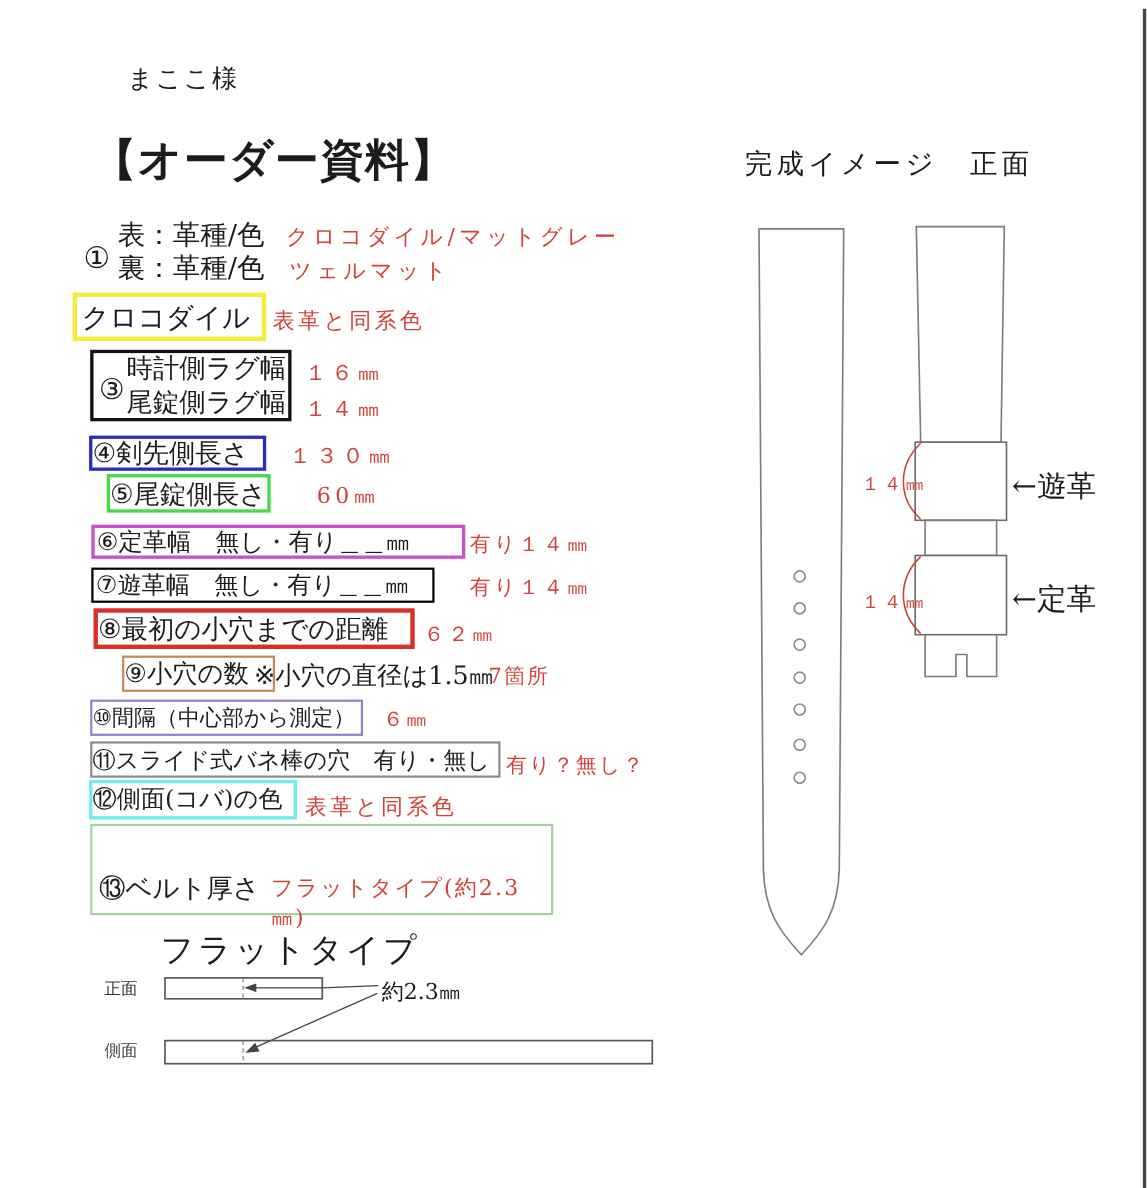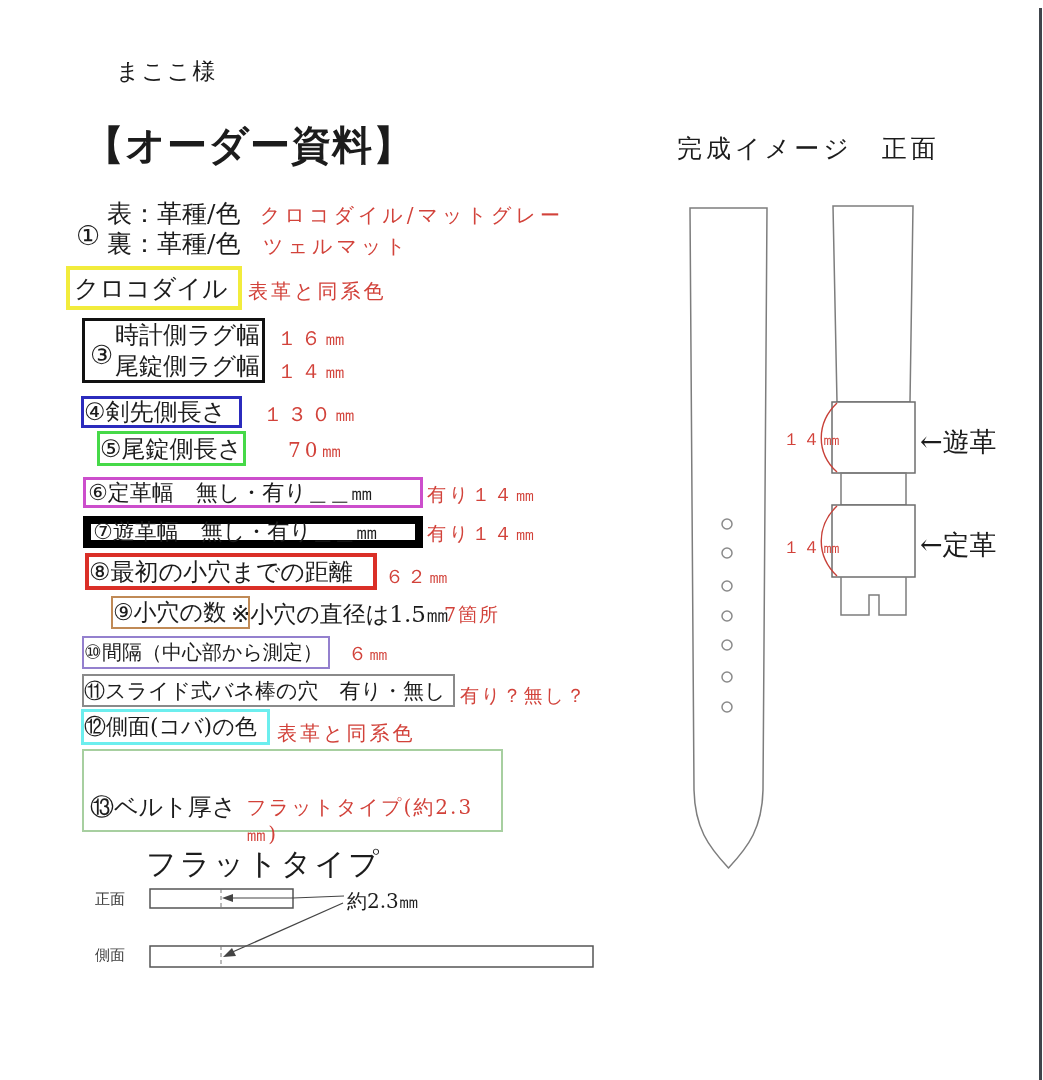--- a/index.html
+++ b/index.html
@@ -24,21 +24,21 @@
   .itembox{position:absolute;display:flex;align-items:center;box-sizing:border-box;background:#fff;}
   .itembox .lbl{white-space:nowrap;}
 
   .b2{left:66px;top:266px;width:176px;height:44px;border:4px solid #f2ec3c;padding-left:4px;font-size:25px;}
   .b3{left:82px;top:318px;width:183px;height:65px;border:3px solid #111111;}
   .b3 .circ{position:absolute;left:5px;top:19px;font-size:26px;}
   .b3 .lines{margin-left:30px;font-size:24px;line-height:31px;}
   .b4{left:81px;top:396px;width:161px;height:32px;border:3px solid #2b2bbd;font-size:24px;}
   .b5{left:97px;top:431px;width:149px;height:35px;border:3px solid #46d948;font-size:24px;}
   .b6{left:83px;top:477px;width:340px;height:31px;border:3px solid #cc4ecc;font-size:22px;padding-left:2px;}
-  .b7{left:83px;top:516px;width:340px;height:32px;border:8px solid #000000;font-size:22px;padding-left:2px;}
+  .b7{left:83px;top:516px;width:312px;height:32px;border:2px solid #000000;font-size:22px;padding-left:2px;}
   .b8{left:85px;top:553px;width:292px;height:37px;border:4px solid #da2f27;font-size:24px;}
   .b9{left:84px;top:596px;width:139px;height:33px;border:2px solid #c08a56;font-size:23px;margin-left:27px;}
   .b10{left:82px;top:636px;width:248px;height:33px;border:2px solid #9480ce;font-size:20px;}
   .b11{left:82px;top:674px;width:373px;height:33px;border:2px solid #8a8a8a;font-size:21px;}
   .b12{left:81px;top:709px;width:189px;height:36px;border:3px solid #6ceeee;font-size:22px;}
   .b13{left:82px;top:749px;width:421px;height:83px;border:2px solid #a7cfa0;align-items:flex-start;padding-top:40px;padding-left:6px;font-size:24px;}
   .b13 .val{margin-left:10px;margin-top:3px;font-size:20px;letter-spacing:2px;}
 
   .v3a{left:277px;top:325px;font-size:20px;letter-spacing:4px;}
   .v3b{left:277px;top:358px;font-size:20px;letter-spacing:4px;}
@@ -98,21 +98,21 @@
   <div class="abs v3b red">１４㎜</div>
 
   <div class="itembox b4">
     <span class="lbl">④剣先側長さ</span>
   </div>
   <div class="abs v4 red">１３０㎜</div>
 
   <div class="itembox b5">
     <span class="lbl">⑤尾錠側長さ</span>
   </div>
-  <div class="abs v5 red">70㎜</div>
+  <div class="abs v5 red">60㎜</div>
 
   <div class="itembox b6">
     <span class="lbl">⑥定革幅　無し・有り＿＿㎜</span>
   </div>
   <div class="abs v6 red">有り１４㎜</div>
 
   <div class="itembox b7">
     <span class="lbl">⑦遊革幅　無し・有り＿＿㎜</span>
   </div>
   <div class="abs v7 red">有り１４㎜</div>

